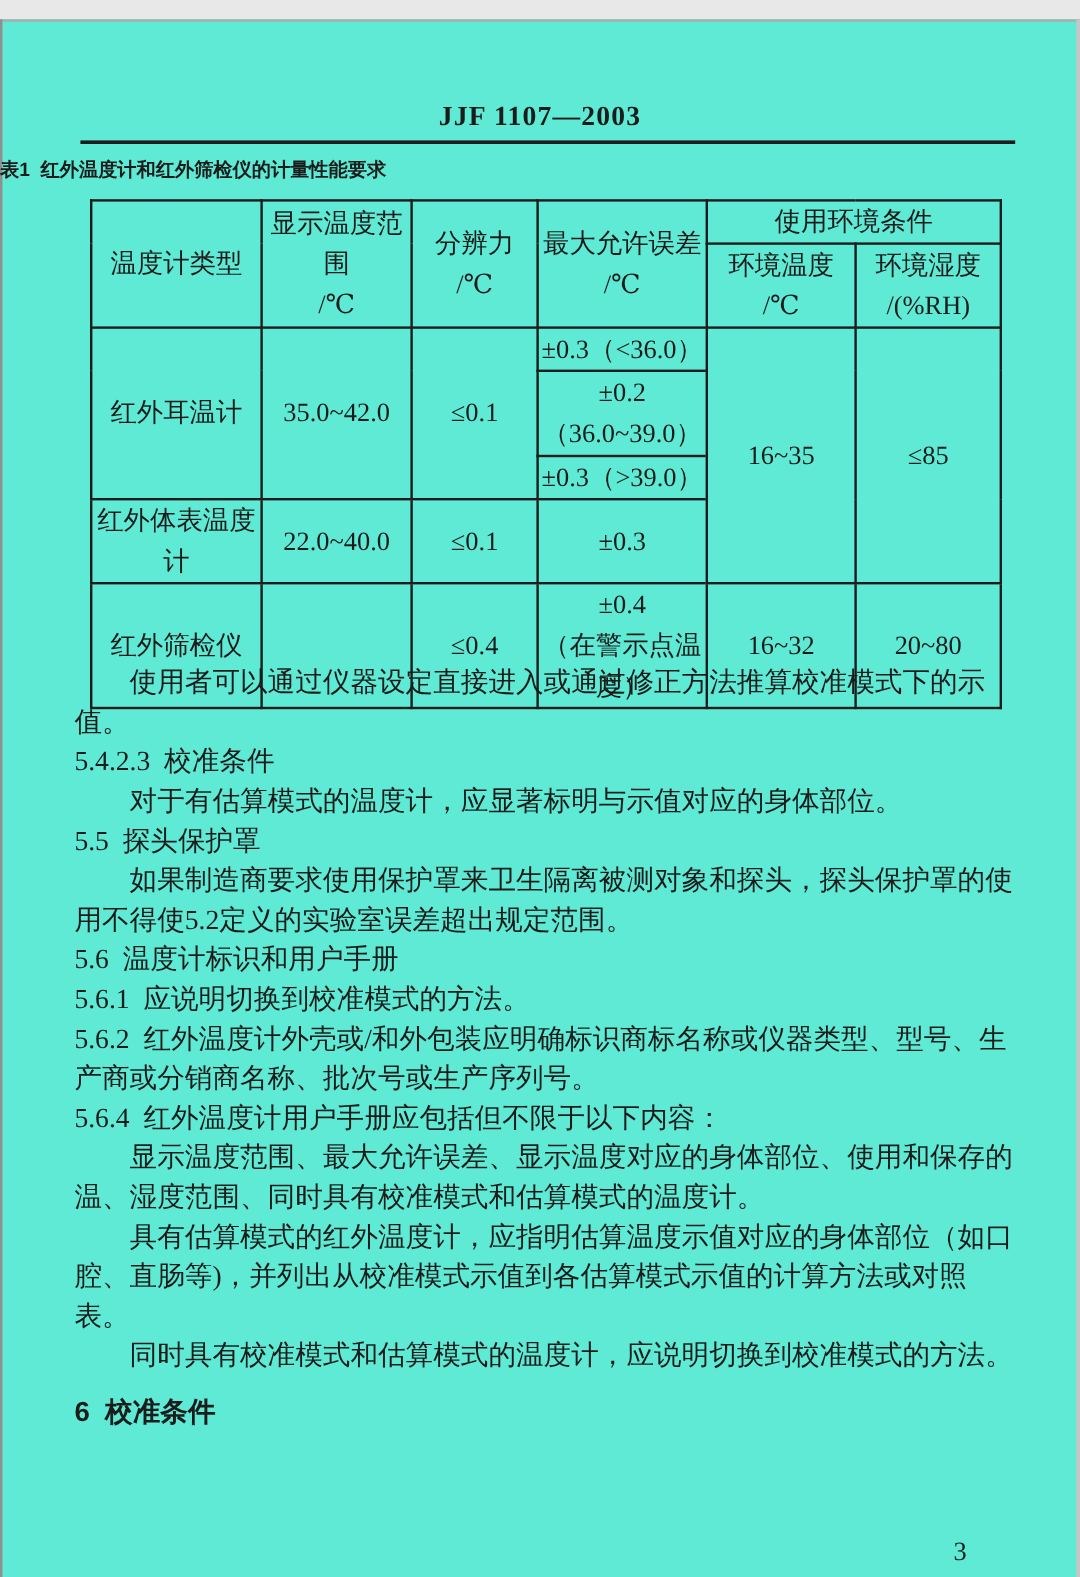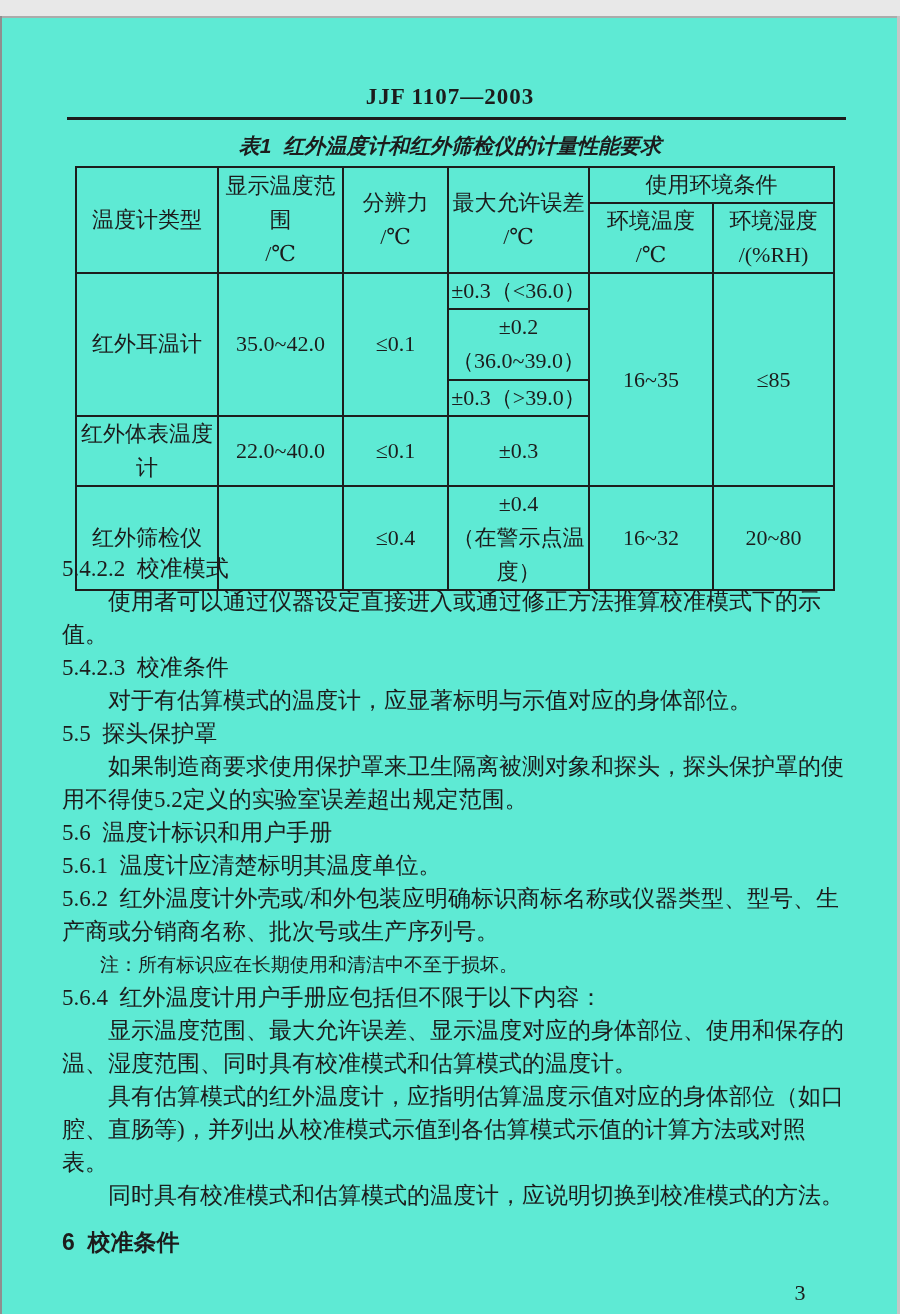--- a/index.html
+++ b/index.html
@@ -22,24 +22,23 @@
 
   .doc-header{
     position:absolute;top:68px;left:0;width:100%;
     text-align:center;font-weight:bold;font-size:23px;letter-spacing:1px;
   }
   .header-rule{
     position:absolute;top:101px;left:67px;width:779px;height:3px;background:#1d1d1d;
   }
   .table-caption{
     position:absolute;top:116px;left:0;width:100%;
-    text-align:center;font-weight:bold;font-size:21px;
+    text-align:left;font-weight:bold;font-size:16px;
     font-family:"Liberation Sans","DejaVu Sans",sans-serif;
     white-space:pre-wrap;
-    font-style:italic;
   }
 
   table.perf{
     position:absolute;left:75px;top:150px;
     width:758px;border-collapse:collapse;table-layout:fixed;
   }
   table.perf th,table.perf td{
     border:2px solid #1d1d1d;
     font-weight:normal;font-size:22px;
     text-align:center;vertical-align:middle;
@@ -138,30 +137,28 @@
         <td>≤0.4</td>
         <td>±0.4
 （在警示点温度）</td>
         <td>16~32</td>
         <td>20~80</td>
       </tr>
     </tbody>
   </table>
 
   <div class="body-text">
-    <p class="p-section">5.4.2.2  校准模式</p>
     <p class="p-indent">使用者可以通过仪器设定直接进入或通过修正方法推算校准模式下的示值。</p>
     <p class="p-section">5.4.2.3  校准条件</p>
     <p class="p-indent">对于有估算模式的温度计，应显著标明与示值对应的身体部位。</p>
     <p class="p-section">5.5  探头保护罩</p>
     <p class="p-indent">如果制造商要求使用保护罩来卫生隔离被测对象和探头，探头保护罩的使用不得使5.2定义的实验室误差超出规定范围。</p>
     <p class="p-section">5.6  温度计标识和用户手册</p>
-    <p class="p-plain">5.6.1  温度计应清楚标明其温度单位。</p>
+    <p class="p-plain">5.6.1  应说明切换到校准模式的方法。</p>
     <p class="p-plain">5.6.2  红外温度计外壳或/和外包装应明确标识商标名称或仪器类型、型号、生产商或分销商名称、批次号或生产序列号。</p>
-    <p class="p-note">注：所有标识应在长期使用和清洁中不至于损坏。</p>
     <p class="p-plain">5.6.4  红外温度计用户手册应包括但不限于以下内容：</p>
     <p class="p-indent">显示温度范围、最大允许误差、显示温度对应的身体部位、使用和保存的温、湿度范围、同时具有校准模式和估算模式的温度计。</p>
     <p class="p-indent">具有估算模式的红外温度计，应指明估算温度示值对应的身体部位（如口腔、直肠等)，并列出从校准模式示值到各估算模式示值的计算方法或对照表。</p>
     <p class="p-indent">同时具有校准模式和估算模式的温度计，应说明切换到校准模式的方法。</p>
     <p class="p-chapter">6  校准条件</p>
 
   </div>
 
   <div class="page-number">3</div>
 

